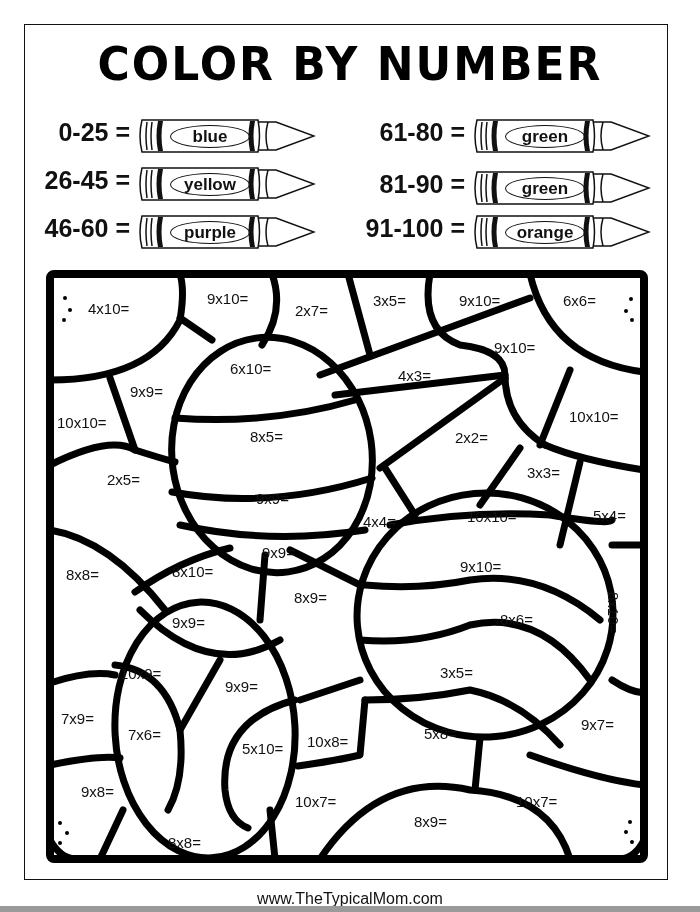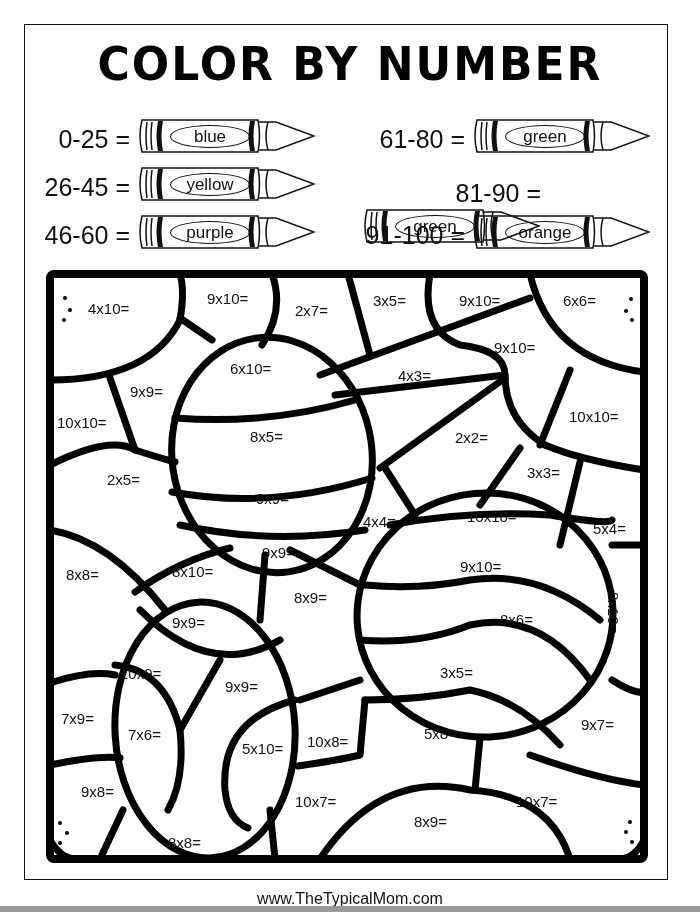--- a/index.html
+++ b/index.html
@@ -1,19 +1,19 @@
 <!DOCTYPE html>
 <html><head>
 <meta charset="utf-8">
 <style>
   html, body { margin:0; padding:0; background:#fff; }
   body { width:700px; height:912px; position:relative; overflow:hidden; font-family:"Liberation Sans", sans-serif; }
   .frame { position:absolute; left:24px; top:24px; width:644px; height:856px; border:1.5px solid #111; box-sizing:border-box; }
   .title { position:absolute; left:0; top:38px; width:700px; text-align:center; font-family:"DejaVu Sans", sans-serif; font-weight:900; font-size:44px; letter-spacing:2px; color:#000; transform:scaleY(1.05); }
-  .key-row { position:absolute; height:36px; display:flex; align-items:flex-end; }
+  .key-row { position:absolute; height:36px; display:flex; align-items:flex-start;font-weight:bold; }
   .key-label { font-size:25px; color:#111; white-space:nowrap; text-align:right; }
   .crayon { position:relative; width:180px; height:36px; margin-left:6px; }
   .crayon svg { position:absolute; left:0; top:0; }
   .crayon .word { position:absolute; left:34px; top:7px; width:78px; height:21px; border:1.5px solid #111; border-radius:50%; font-size:17px; line-height:21px; text-align:center; color:#111; }
   .puzzle { position:absolute; left:40px; top:270px; }
   .eq { position:absolute; font-size:15px; color:#111; white-space:nowrap; }
   .footer { position:absolute; left:0; top:890px; width:700px; text-align:center; font-size:16px; color:#111; }
   .bottom-bar { position:absolute; left:0; top:906px; width:700px; height:6px; background:#9a9a9a; }
 </style>
 </head>
@@ -84,21 +84,21 @@
             <path d="M16 4 Q14 18 16 32"></path>
             <path d="M122 4 L140 4 L178 18 L140 32 L122 32"></path>
             <path d="M132 4 Q128 18 132 32"></path>
           </g>
           <path d="M22 3 Q19 18 22 33 L27 33 Q24 18 27 3 Z" fill="#111"></path>
           <path d="M114 3 Q111 18 114 33 L119 33 Q116 18 119 3 Z" fill="#111"></path>
         </svg>
         <span class="word">green</span>
       </div>
     </div>
-    <div class="key-row" style="left: 355px; top: 179px; flex-direction: column;">
+    <div class="key-row" style="left: 355px; top: 170px;">
       <span class="key-label" style="width: 110px;">81-90 =</span>
       <div class="crayon">
         <svg width="180" height="36" viewBox="0 0 180 36">
           <g fill="none" stroke="#111" stroke-width="1.5">
             <path d="M6 2 H122 Q125 18 122 34 H6 Q2 18 6 2 Z"></path>
             <path d="M11 4 Q9 18 11 32"></path>
             <path d="M16 4 Q14 18 16 32"></path>
             <path d="M122 4 L140 4 L178 18 L140 32 L122 32"></path>
             <path d="M132 4 Q128 18 132 32"></path>
           </g>
@@ -211,21 +211,21 @@
     <span class="eq" style="left: 230px; top: 360px;">6x10=</span>
     <span class="eq" style="left: 398px; top: 367px;">4x3=</span>
     <span class="eq" style="left: 130px; top: 383px;">9x9=</span>
     <span class="eq" style="left: 57px; top: 414px;">10x10=</span>
     <span class="eq" style="left: 569px; top: 408px;">10x10=</span>
     <span class="eq" style="left: 250px; top: 428px;">8x5=</span>
     <span class="eq" style="left: 455px; top: 429px;">2x2=</span>
     <span class="eq" style="left: 527px; top: 464px;">3x3=</span>
     <span class="eq" style="left: 107px; top: 471px;">2x5=</span>
     <span class="eq" style="left: 256px; top: 490px;">9x9=</span>
-    <span class="eq" style="left: 593px; top: 520px;">5x4=</span>
+    <span class="eq" style="left: 593px; top: 507px;">5x4=</span>
     <span class="eq" style="left: 467px; top: 508px;">10x10=</span>
     <span class="eq" style="left: 363px; top: 513px;">4x4=</span>
     <span class="eq" style="left: 262px; top: 544px;">9x9=</span>
     <span class="eq" style="left: 66px; top: 566px;">8x8=</span>
     <span class="eq" style="left: 172px; top: 563px;">8x10=</span>
     <span class="eq" style="left: 460px; top: 558px;">9x10=</span>
     <span class="eq" style="left: 294px; top: 589px;">8x9=</span>
     <span class="eq" style="left: 622px; top: 592px; transform-origin: left top; transform: rotate(90deg);">8x10=</span>
     <span class="eq" style="left: 456px; top: 611px; margin-left: 44px;">8x6=</span>
     <span class="eq" style="left: 172px; top: 614px;">9x9=</span>

